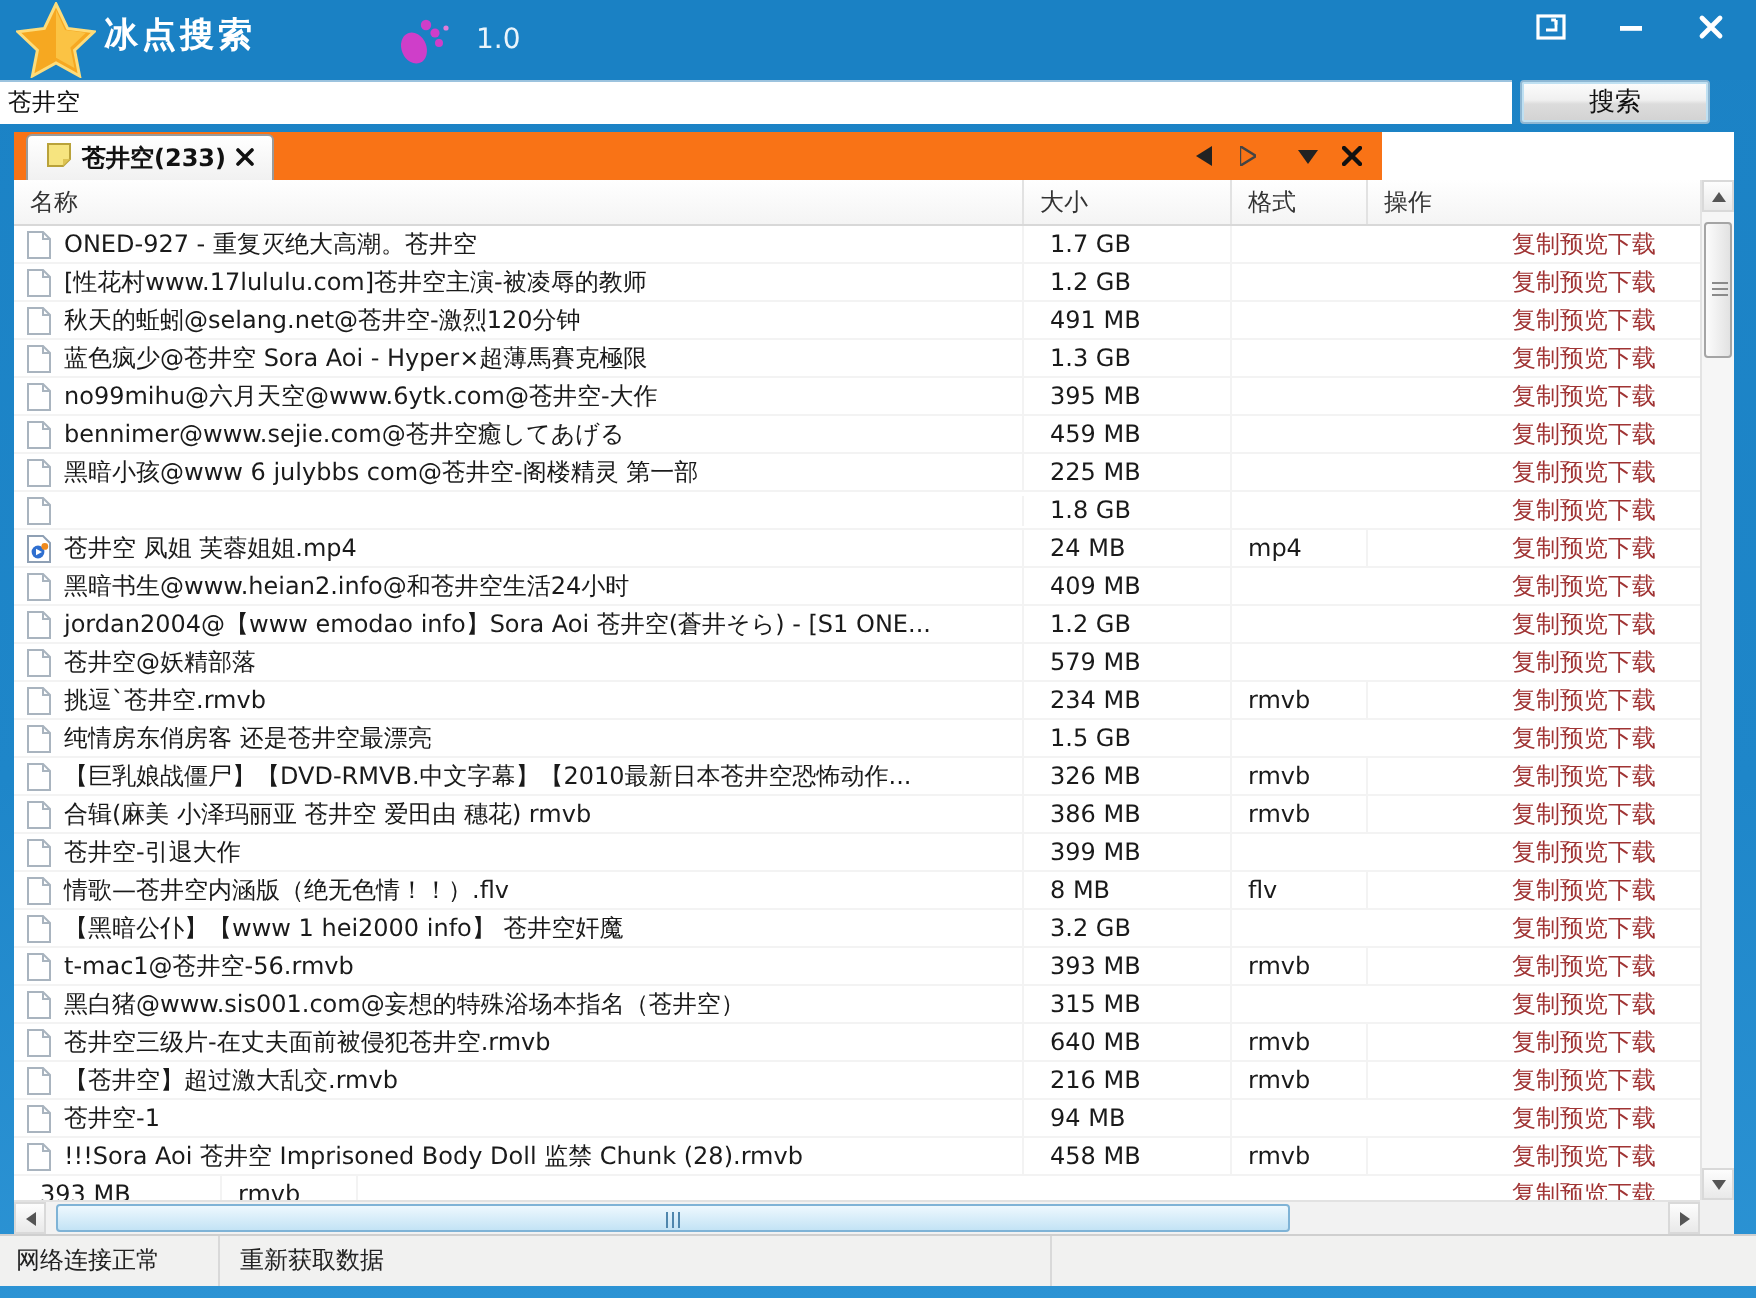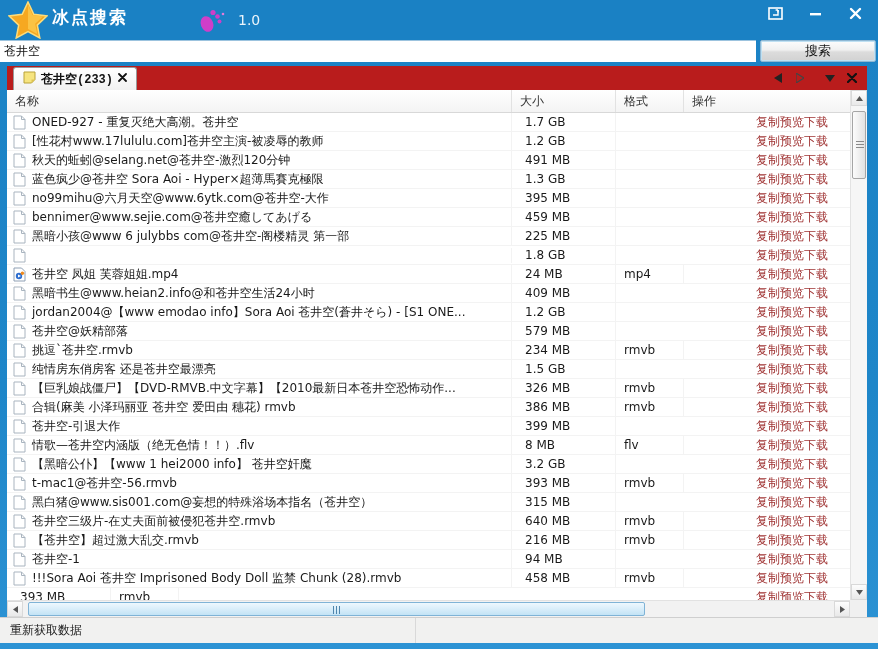--- a/index.html
+++ b/index.html
@@ -9,24 +9,24 @@
   .titlebar{position:absolute;left:0;top:0;width:878px;height:40px;background:#1a81c4;display:flex;align-items:center;}
   .star{position:absolute;left:8px;top:1px;}
   .app-title{position:absolute;left:52px;top:6px;color:#fff;font-size:17px;font-weight:bold;letter-spacing:2px;}
   .foot{position:absolute;left:196px;top:8px;}
   .app-version{position:absolute;left:238px;top:12px;color:#eaf4fb;font-size:14px;}
   .win-controls{position:absolute;right:14px;top:5px;display:flex;gap:22px;align-items:center;}
   .win-btn{width:18px;height:16px;display:flex;align-items:center;justify-content:center;cursor:pointer;}
   
   .search-row{position:absolute;left:0;top:40px;width:878px;height:22px;}
   .search-input{position:absolute;left:0;top:0;width:756px;height:22px;background:#fff;border-top:1px solid #9cc3de;box-sizing:border-box;font-size:12px;color:#111;padding:2px 4px 0 4px;}
-  .search-btn{position:absolute;left:760px;top:0;width:116px;height:22px;background:linear-gradient(180deg,#fdfdfd 0%,#f0f0f0 45%,#dcdcdc 55%,#d2d2d2 100%);border:1px solid #8fb8d4;box-shadow:0 0 0 1px #bfe0f2 inset;border-radius:2px;font-size:13px;color:#111;font-family:inherit;cursor:pointer;}
+  .search-btn{position:absolute;left:760px;top:0;width:95px;height:22px;background:linear-gradient(180deg,#fdfdfd 0%,#f0f0f0 45%,#dcdcdc 55%,#d2d2d2 100%);border:1px solid #8fb8d4;box-shadow:0 0 0 1px #bfe0f2 inset;border-radius:2px;font-size:13px;color:#111;font-family:inherit;cursor:pointer;}
   
   .panel{position:absolute;left:7px;top:66px;width:860px;height:551px;background:#fff;}
-  .tabstrip{position:absolute;left:0;top:0;width:860px;height:24px;background:#b91c1c;border-bottom:1px solid #e7e7e7;font-family:Liberation Mono, monospace;}
+  .tabstrip{position:absolute;left:0;top:0;width:684px;height:24px;background:#f97316;border-bottom:1px solid #e7e7e7;}
   .tab{position:absolute;left:6px;bottom:0;height:22px;display:flex;align-items:center;gap:5px;padding:0 9px;background:linear-gradient(180deg,#ffffff,#f1f1f1);border:1px solid #9a9a9a;border-bottom:none;border-radius:3px 3px 0 0;font-size:12px;font-weight:bold;color:#111;cursor:pointer;}
   .tab-nav{position:absolute;right:8px;top:0;height:24px;display:flex;align-items:center;gap:8px;}
   .nav-btn{width:14px;height:16px;display:flex;align-items:center;justify-content:center;cursor:pointer;}
   
   .content{position:absolute;left:0;top:24px;right:17px;bottom:17px;overflow:hidden;}
   .thead{display:flex;height:22px;line-height:22px;background:linear-gradient(180deg,#ffffff,#f4f4f4);border-bottom:1px solid #d8d8d8;font-size:12px;color:#333;}
   .thead .cell{border-right:1px solid #e2e2e2;box-sizing:border-box;padding-left:8px;overflow:hidden;white-space:nowrap;}
   .trow{display:flex;height:18px;line-height:18px;font-size:12px;color:#1a1a1a;border-bottom:1px solid #f3f3f3;align-items:center;}
   .trow .cell{border-right:1px solid #f3f3f3;box-sizing:border-box;overflow:hidden;white-space:nowrap;}
   .c-name{flex:0 0 505px;}
@@ -643,18 +643,21 @@
       <span class="sbtn" style="right:0;left:auto;top:0;">
         <svg width="5" height="7" viewBox="0 0 5 7">
             <polygon points="0,0 0,7 5,3.5" fill="#555"></polygon>
           </svg>
       </span>
     </div>
     <div class="corner"></div>
   </div>
 
   <div class="statusbar">
+    <div class="st-sec st1">
+      <span>网络连接正常</span>
+    </div>
     <div class="st-sec st2">
       <span>重新获取数据</span>
     </div>
     <div class="st-sec st3"></div>
   </div>
 </div>
 
 </body></html>

